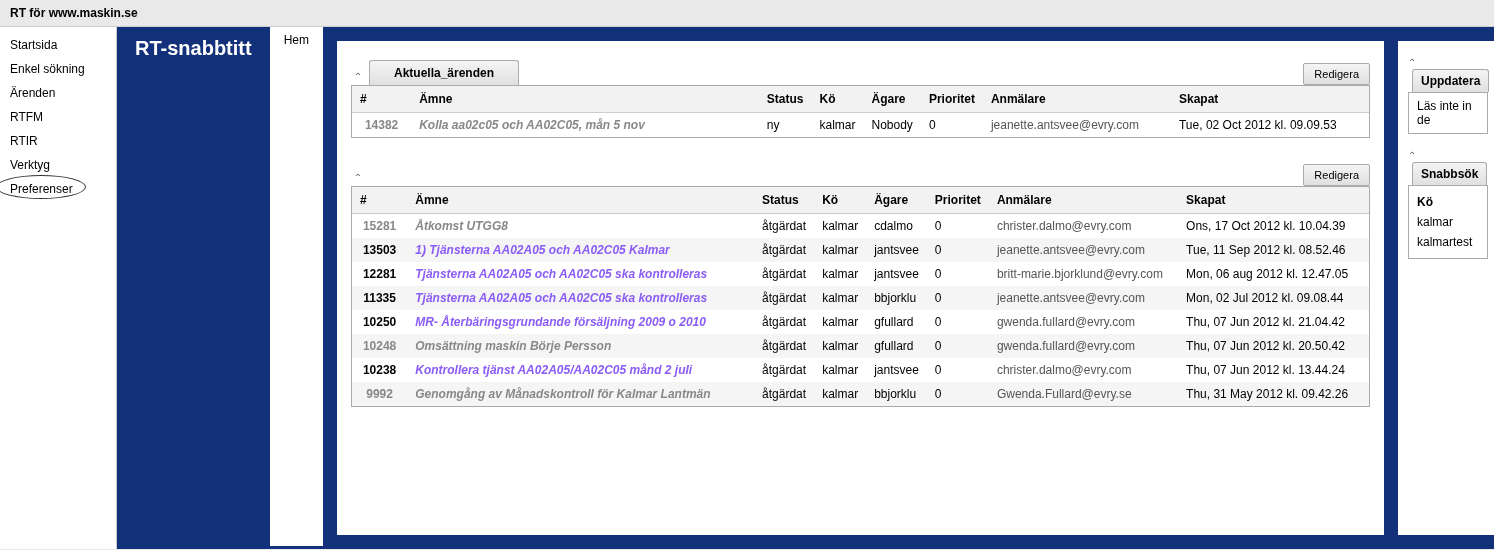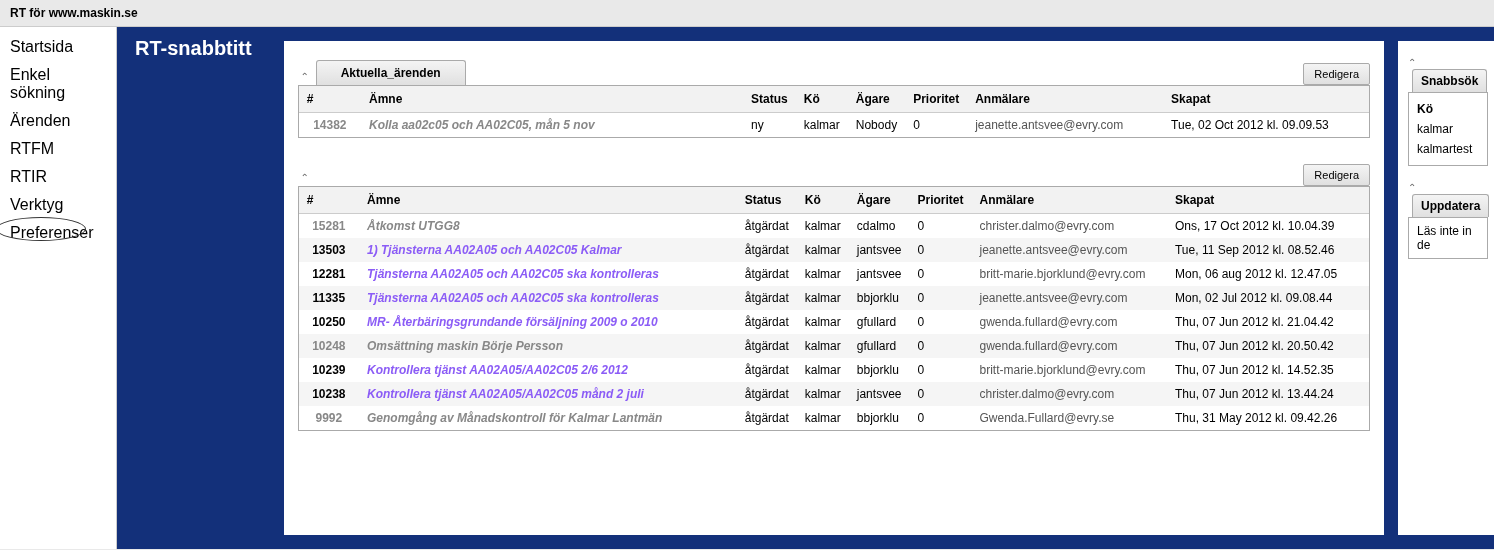--- a/index.html
+++ b/index.html
@@ -21,21 +21,21 @@
   }
   .layout { display: flex; height: calc(550px - 28px); }
   .sidebar {
     width: 117px;
     background: #fff;
     border-right: 1px solid #ccc;
   }
   .sidebar ul { list-style: none; margin: 0; padding: 6px 0; }
   .sidebar li {
     padding: 5px 10px;
-    font-size: 16px;
+    font-size: 12px;
     cursor: pointer;
     position: relative;
   }
   .sidebar li.circled::after {
     content: "";
     position: absolute;
     left: -4px; top: -2px;
     width: 88px; height: 22px;
     border: 1px solid #333;
     border-radius: 50%;
@@ -173,20 +173,23 @@
         <li>Ärenden</li>
         <li>RTFM</li>
         <li>RTIR</li>
         <li>Verktyg</li>
         <li class="circled">Preferenser</li>
       </ul>
   </nav>
 
   <div class="main">
     <div class="page-title">RT-snabbtitt</div>
+    <div class="breadcrumb">
+      <span>Hem</span>
+    </div>
 
     <div class="content-row">
       <div class="content-col left">
 
         <div class="panel">
           <div class="panel-head">
             <span class="collapse-caret">⌃</span>
             <span class="panel-tab">Aktuella_ärenden</span>
             <button class="panel-edit">Redigera</button>
           </div>
@@ -294,30 +297,20 @@
                     <td class="id">10248</td>
                     <td class="subject"><a href="#">Omsättning maskin Börje Persson</a></td>
                     <td>åtgärdat</td>
                     <td>kalmar</td>
                     <td>gfullard</td>
                     <td>0</td>
                     <td class="reporter">gwenda.fullard@evry.com</td>
                     <td>Thu, 07 Jun 2012 kl. 20.50.42</td>
                   </tr>
                   <tr>
-                    <td class="id">10239</td>
-                    <td class="subject"><a href="#">Kontrollera tjänst AA02A05/AA02C05 2/6 2012</a></td>
-                    <td>åtgärdat</td>
-                    <td>kalmar</td>
-                    <td>bbjorklu</td>
-                    <td>0</td>
-                    <td class="reporter">britt-marie.bjorklund@evry.com</td>
-                    <td>Thu, 07 Jun 2012 kl. 14.52.35</td>
-                  </tr>
-                  <tr>
                     <td class="id">10238</td>
                     <td class="subject"><a href="#">Kontrollera tjänst AA02A05/AA02C05 månd 2 juli</a></td>
                     <td>åtgärdat</td>
                     <td>kalmar</td>
                     <td>jantsvee</td>
                     <td>0</td>
                     <td class="reporter">christer.dalmo@evry.com</td>
                     <td>Thu, 07 Jun 2012 kl. 13.44.24</td>
                   </tr>
                   <tr class="muted">
@@ -331,32 +324,32 @@
                     <td>Thu, 31 May 2012 kl. 09.42.26</td>
                   </tr>
                 </tbody>
             </table>
           </div>
         </div>
 
       </div>
 
       <div class="content-col right">
+        <div class="mini-panel">
+          <span class="collapse-caret">⌃</span>
+          <span class="mini-tab">Uppdatera</span>
+          <div class="mini-body">
+            <div>Läs inte in de</div>
+          </div>
+        </div>
         <div class="mini-panel">
           <span class="collapse-caret">⌃</span>
           <span class="mini-tab">Snabbsök</span>
           <div class="mini-body">
             <div class="label">Kö</div>
             <div class="val">kalmar</div>
             <div class="val">kalmartest</div>
           </div>
         </div>
-        <div class="mini-panel">
-          <span class="collapse-caret">⌃</span>
-          <span class="mini-tab">Uppdatera</span>
-          <div class="mini-body">
-            <div>Läs inte in de</div>
-          </div>
-        </div>
       </div>
     </div>
   </div>
 </div>
 
 </body></html>

